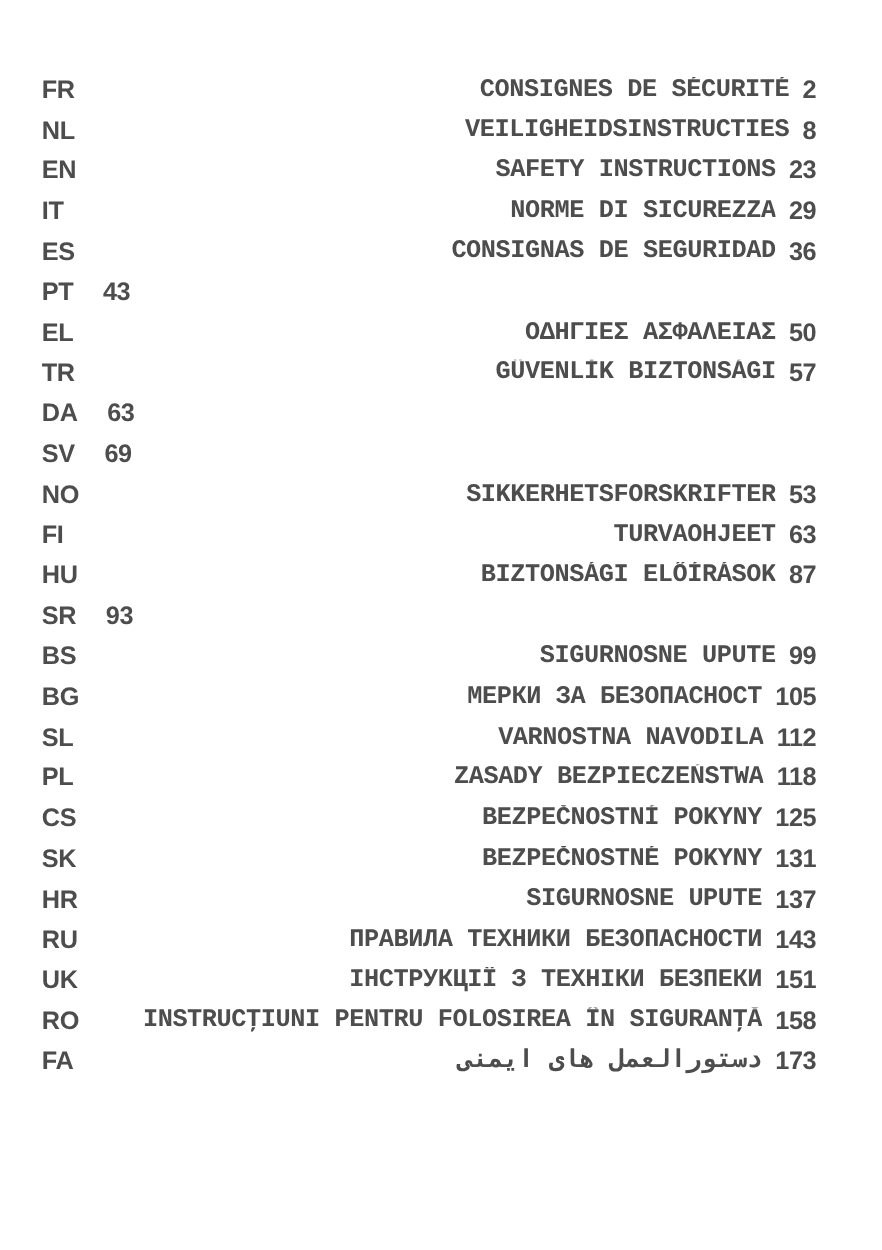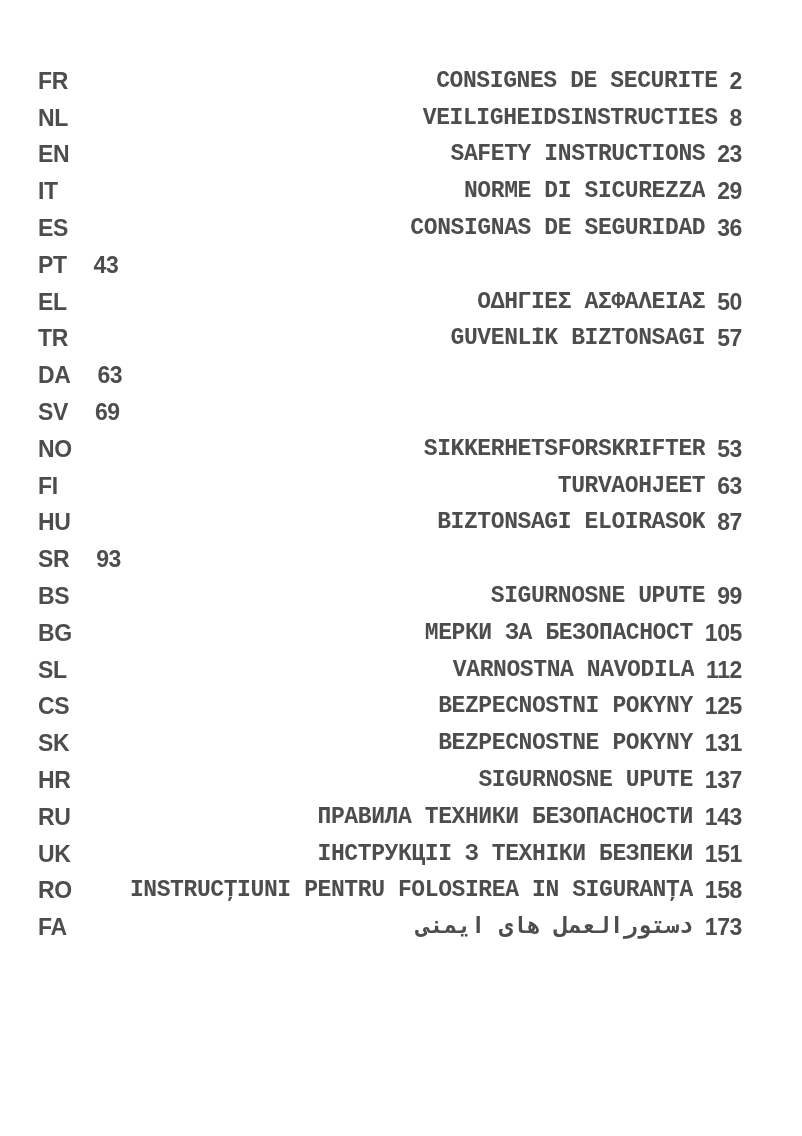--- a/index.html
+++ b/index.html
@@ -158,20 +158,25 @@
         <span class="title">МЕРКИ ЗА БЕЗОПАСНОСТ</span>
         <span class="page-num">105</span>
       </div>
 
       <div class="row">
         <span class="code">SL</span>
         <span class="title">VARNOSTNA NAVODILA</span>
         <span class="page-num">112</span>
       </div>
 
+      <div class="row">
+        <span class="code">PL</span>
+        <span class="title">ZASADY BEZPIECZEŃSTWA</span>
+        <span class="page-num">118</span>
+      </div>
 
       <div class="row">
         <span class="code">CS</span>
         <span class="title">BEZPEČNOSTNÍ POKYNY</span>
         <span class="page-num">125</span>
       </div>
 
       <div class="row">
         <span class="code">SK</span>
         <span class="title">BEZPEČNOSTNÉ POKYNY</span>

